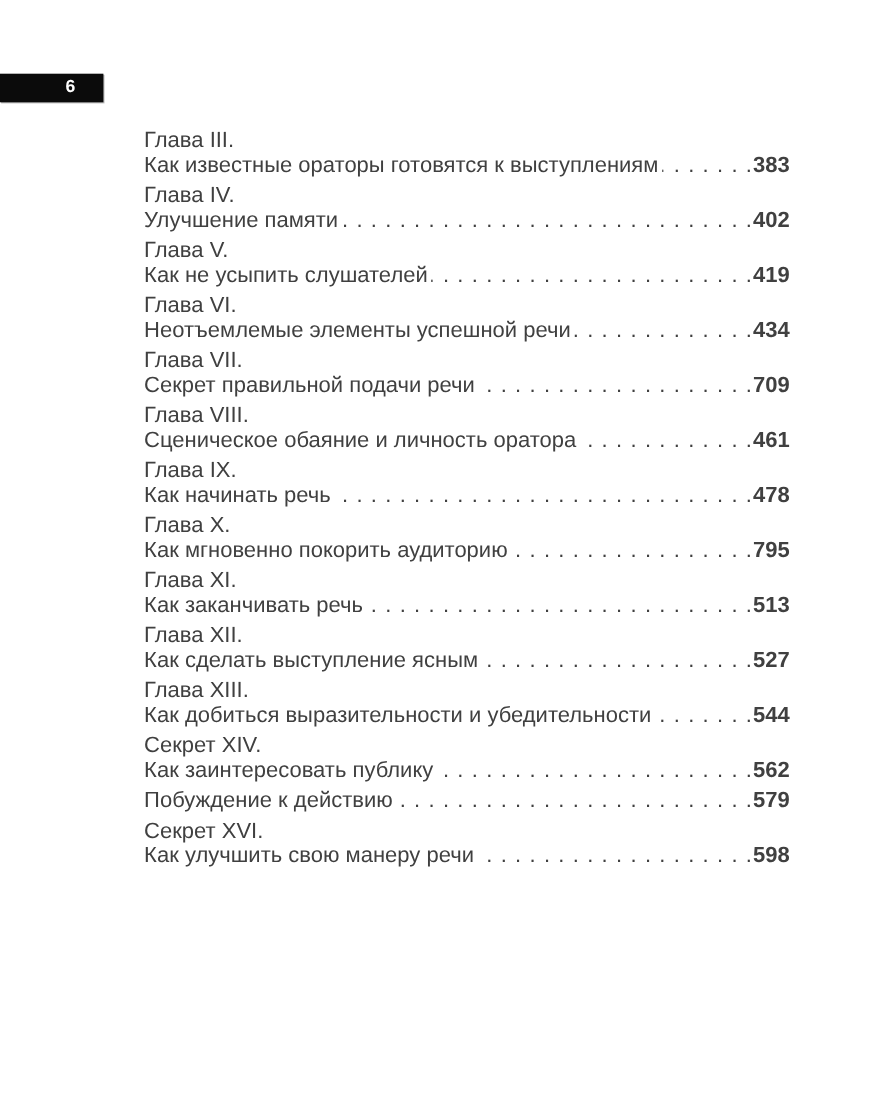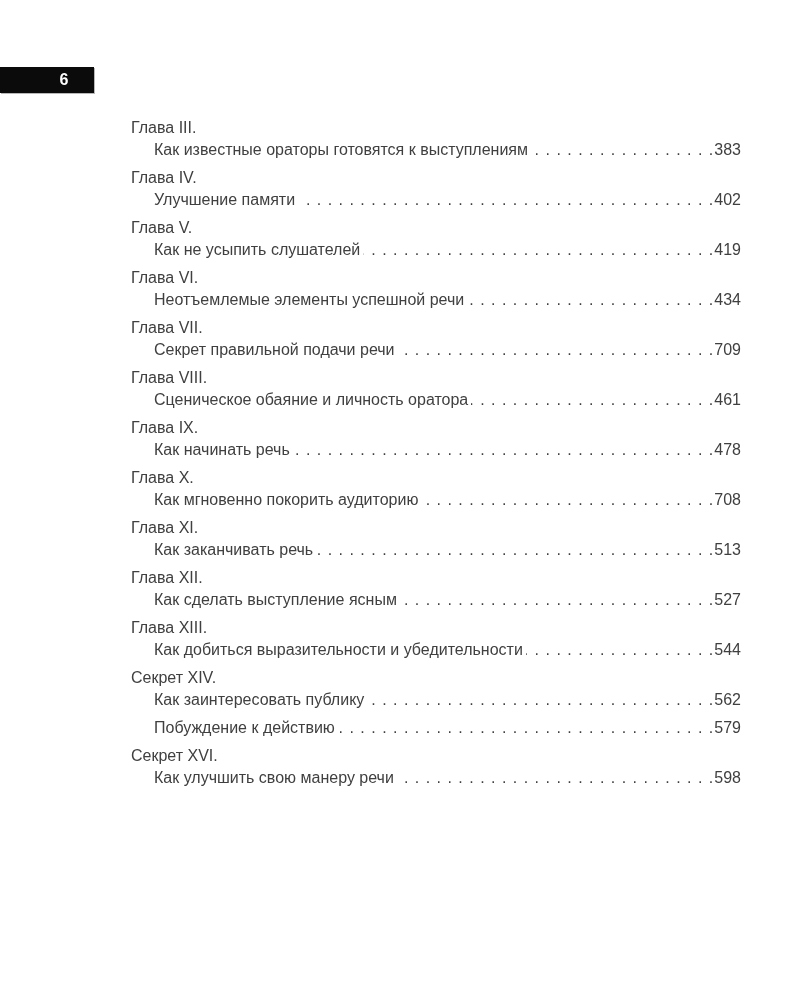--- a/index.html
+++ b/index.html
@@ -39,32 +39,31 @@
   }
   .toc {
     position: absolute;
     left: 131px;
     top: 117px;
     width: 587px;
     color: #404040;
   }
   .entry {
     margin: 0 0 6px 0;
-    font-size: 16px;
+    font-size: 20px;
     line-height: 22px;
   }
   .entry .chapter {
     display: block;
     white-space: nowrap;
   }
   .entry .row {
     display: flex;
     align-items: baseline;
     width: 100%;
-    margin-left: 23px;
   }
   .entry .title {
     white-space: nowrap;
     flex: 0 0 auto;
   }
   .entry .dots {
     flex: 1 1 auto;
     overflow: hidden;
     display: flex;
     justify-content: flex-end;
@@ -73,20 +72,21 @@
     min-width: 14px;
   }
   .entry .dots::before {
     content: ". . . . . . . . . . . . . . . . . . . . . . . . . . . . . . . . . . . . . . . . . . . . . . . . . . . . . . . . . . . . . . . . . . . . . . . . . . . . . . . .";
     white-space: pre;
     letter-spacing: 1px;
   }
   .entry .pagenum {
     flex: 0 0 auto;
     white-space: nowrap;
+    font-weight: bold;
   }
 </style>
 </head>
 <body>
 
 <div class="page">
 
   <div class="page-num-box">
     <span class="num">6</span>
   </div>
@@ -153,21 +153,21 @@
         <span class="dots"></span>
         <span class="pagenum">478</span>
       </span>
     </div>
 
     <div class="entry">
       <span class="chapter">Глава X.</span>
       <span class="row">
         <span class="title">Как мгновенно покорить аудиторию</span>
         <span class="dots"></span>
-        <span class="pagenum">708</span>
+        <span class="pagenum">795</span>
       </span>
     </div>
 
     <div class="entry">
       <span class="chapter">Глава XI.</span>
       <span class="row">
         <span class="title">Как заканчивать речь</span>
         <span class="dots"></span>
         <span class="pagenum">513</span>
       </span>

